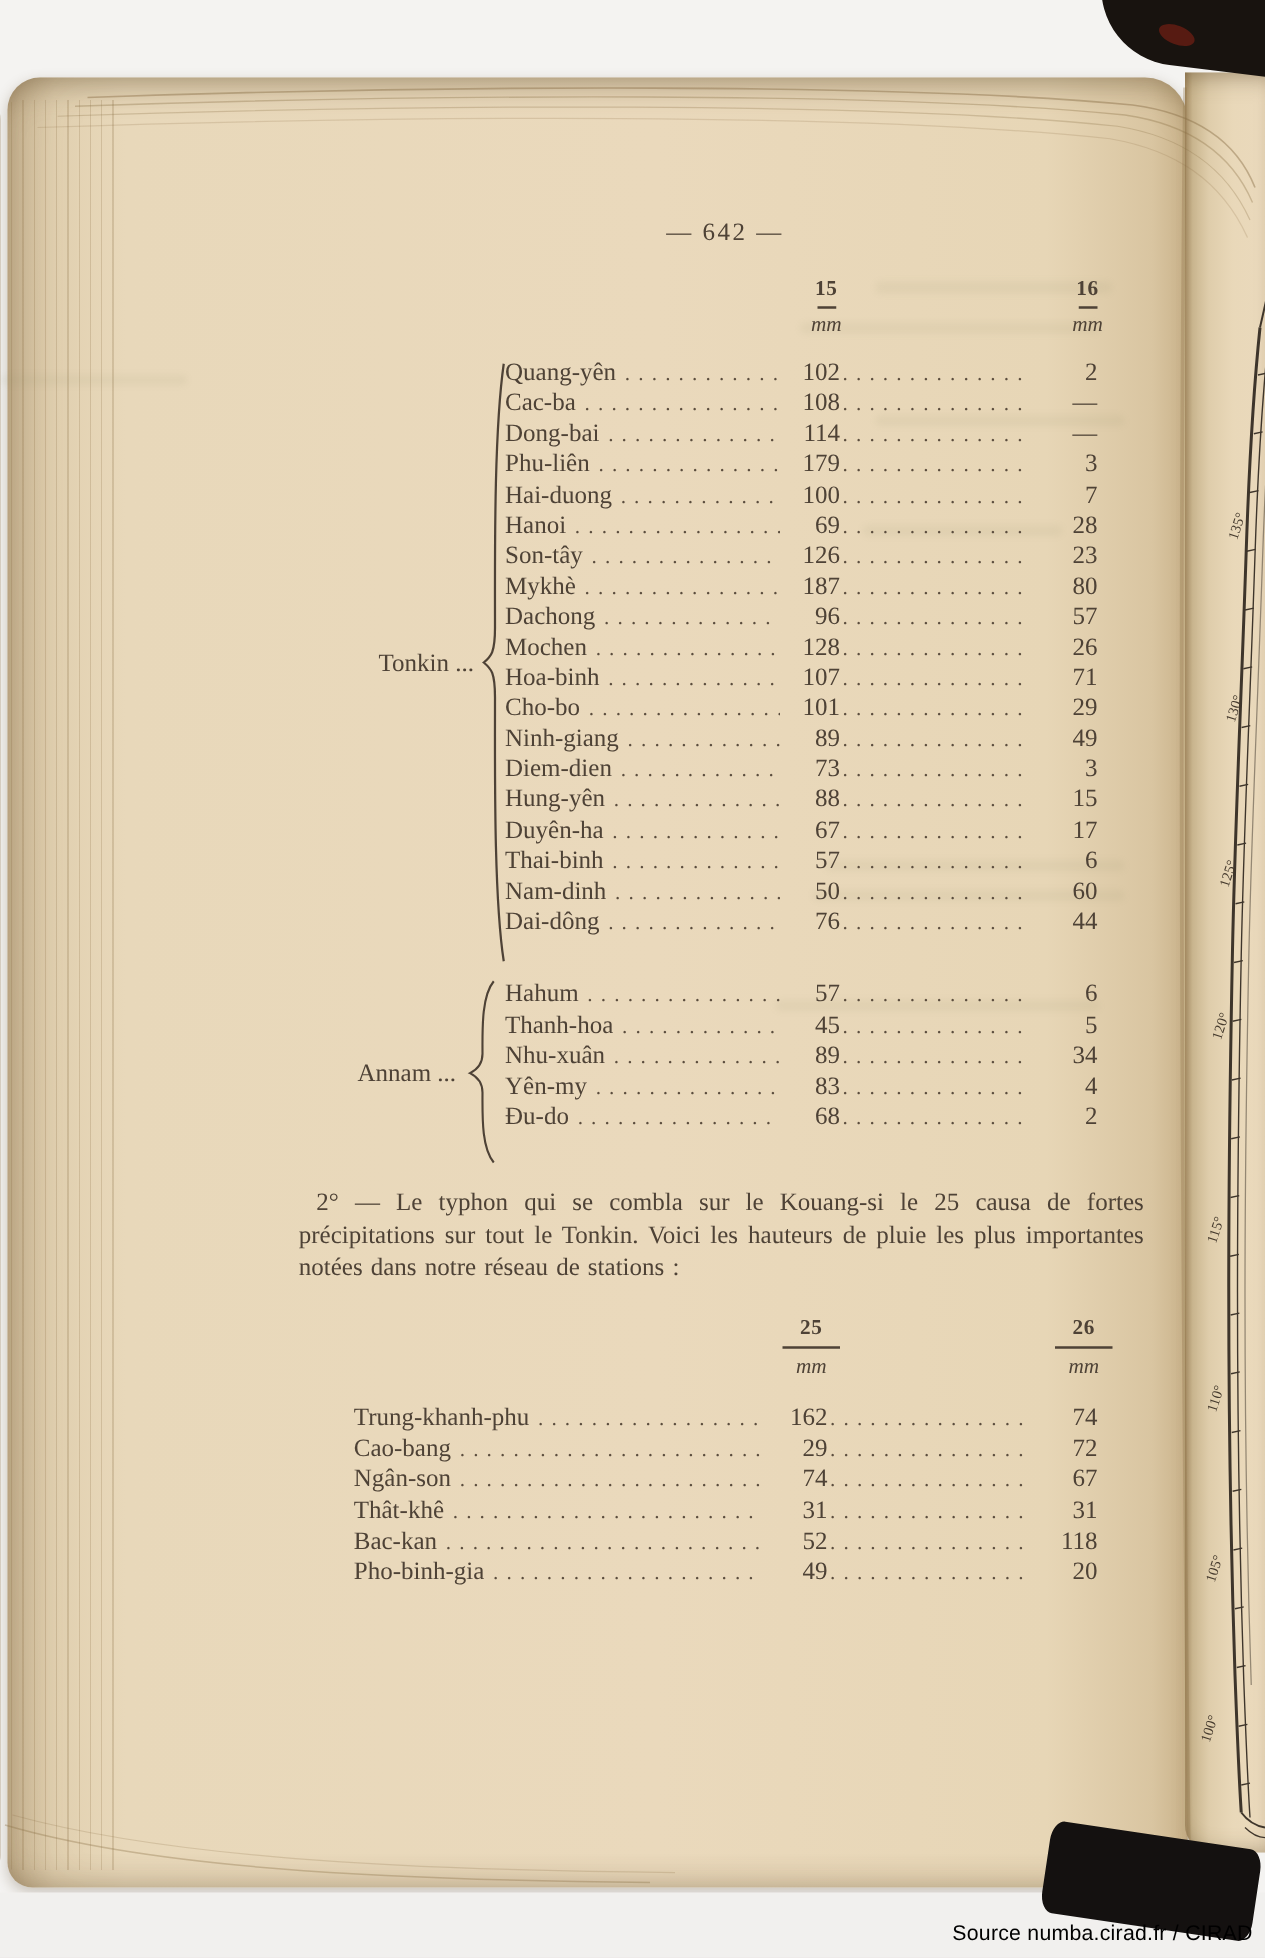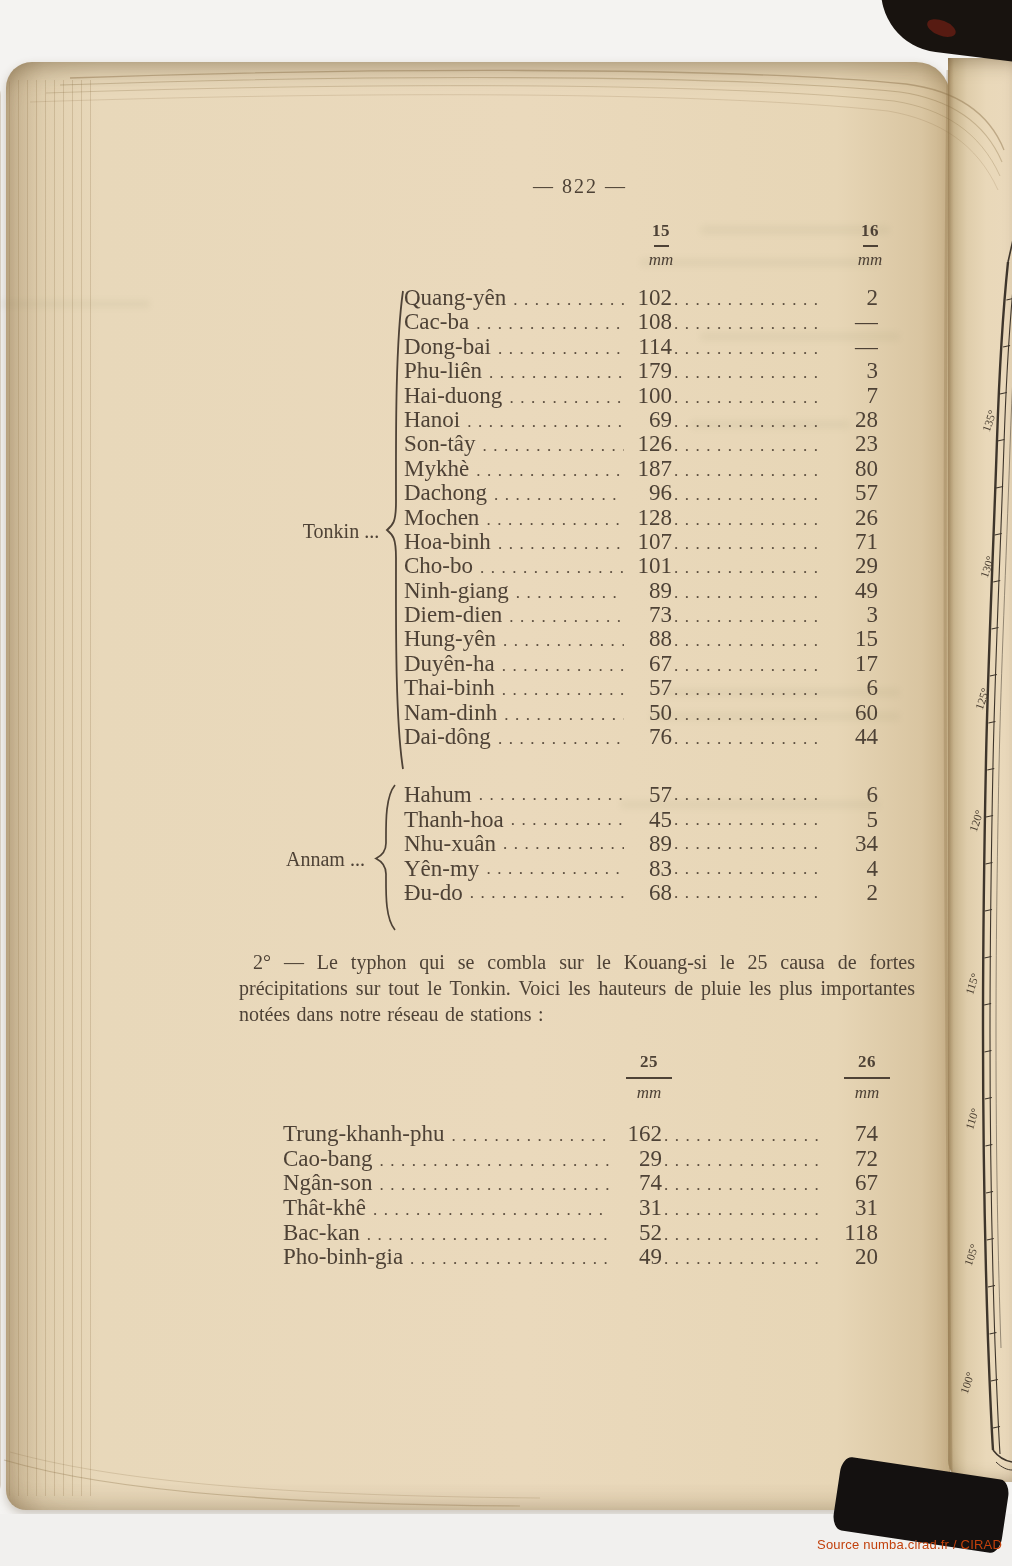--- a/index.html
+++ b/index.html
@@ -44,40 +44,40 @@
     background:#571b12; border-radius:50%; transform:rotate(14deg);
   }
   .strap {
     position:absolute; left:836px; top:1468px; width:170px; height:74px;
     background:#141110; border-radius:10px/16px; transform:rotate(8.5deg);
   }
   .footer-bar { position:absolute; left:0; top:1514px; width:1012px; height:52px; background:#f1f0ee; }
   .src {
     position:absolute; right:10px; top:1537px;
     font-family:"Liberation Sans","DejaVu Sans",sans-serif;
-    font-size:13px; color:#c2410c; letter-spacing:.2px;
+    font-size:17px; color:#000000; letter-spacing:.2px;
   }
   
   .pnum { position:absolute; left:470px; top:175px; width:220px; text-align:center;
           font-size:20px; letter-spacing:2px; }
   .col-head { position:absolute; width:50px; text-align:center; }
   .col-head .day { font-size:17px; font-weight:bold; letter-spacing:.5px; }
   .col-head .rule { width:15px; height:2px; background:#4e4236; margin:4px auto 3px; }
   .col-head .unit { font-size:17px;font-style:italic; }
   .col-head.wide .rule { width:46px; height:1.6px; margin:5px auto 4px; }
   .t1c1 { left:636px; top:221px; }  .t1c2 { left:845px; top:221px; }
   .t2c1 { left:624px; top:1052px; } .t2c2 { left:842px; top:1052px; }
 
   .rows { position:absolute; }
   #rows-tonkin { left:404px; top:286px; width:474px; }
   #rows-annam  { left:404px; top:783px; width:474px; }
   #rows-t2     { left:283px; top:1122px; width:595px; }
   .trow { display:flex; align-items:baseline; height:24.4px; line-height:24.4px;
-          white-space:nowrap; font-size:23px; overflow:hidden; }
-  #rows-annam .trow { height:24.5px; line-height:24.5px;align-items:center; }
+          white-space:nowrap; font-size:20px; overflow:hidden; }
+  #rows-annam .trow { height:24.5px; line-height:24.5px; }
   #rows-t2 .trow { height:24.7px; line-height:24.7px; }
   .tname { flex:0 0 auto; padding-right:5px; }
   .dots { flex:1 1 auto; overflow:hidden; letter-spacing:6.5px; font-size:17px;
           color:#5b4d3e; padding:0 6px 0 2px; }
   .dots::after { content:"..........................................."; }
   .dots-mid { flex:0 0 150px; }
   #rows-t2 .dots-mid { flex:0 0 158px; }
   .v { flex:0 0 48px; text-align:right; }
   .v2 { flex-basis:56px; }
   #rows-t2 .v1 { flex-basis:52px; }
@@ -170,21 +170,21 @@
 
   <div class="ghost" style="left:700px;top:225px;width:190px;height:10px"></div>
   <div class="ghost" style="left:640px;top:258px;width:240px;height:9px"></div>
   <div class="ghost" style="left:700px;top:332px;width:200px;height:9px"></div>
   <div class="ghost" style="left:690px;top:420px;width:160px;height:9px"></div>
   <div class="ghost" style="left:660px;top:688px;width:240px;height:9px"></div>
   <div class="ghost" style="left:650px;top:712px;width:250px;height:9px"></div>
   <div class="ghost" style="left:620px;top:800px;width:260px;height:9px"></div>
   <div class="ghost" style="left:80,;top:300px;width:150px;height:8px"></div>
 
-  <div class="pnum">— 822 —</div>
+  <div class="pnum">— 642 —</div>
 
   <div class="col-head t1c1">
     <div class="day">15</div>
     <div class="rule"></div>
     <div class="unit">mm</div>
   </div>
   <div class="col-head t1c2">
     <div class="day">16</div>
     <div class="rule"></div>
     <div class="unit">mm</div>

